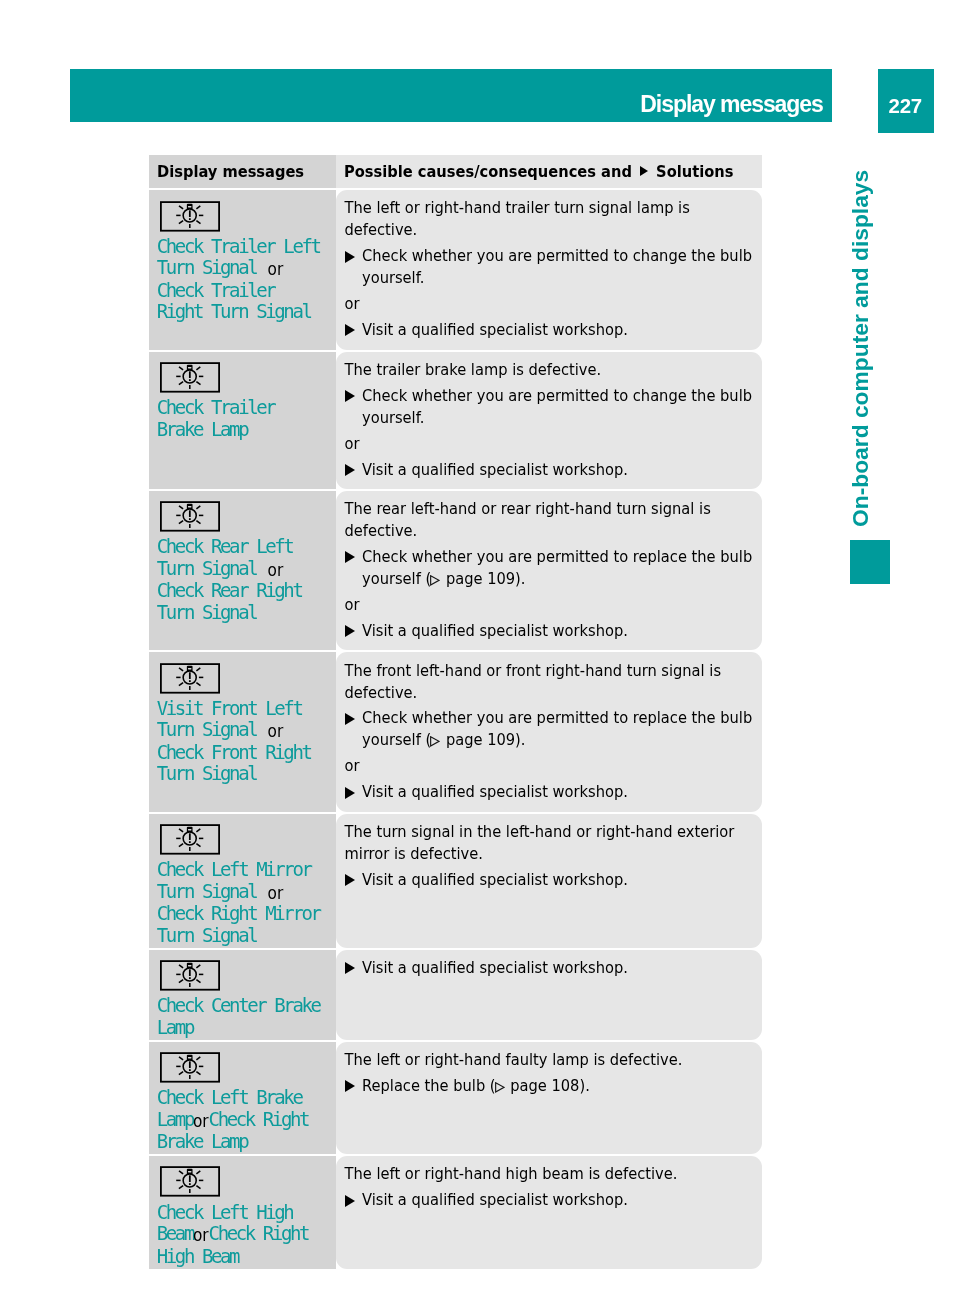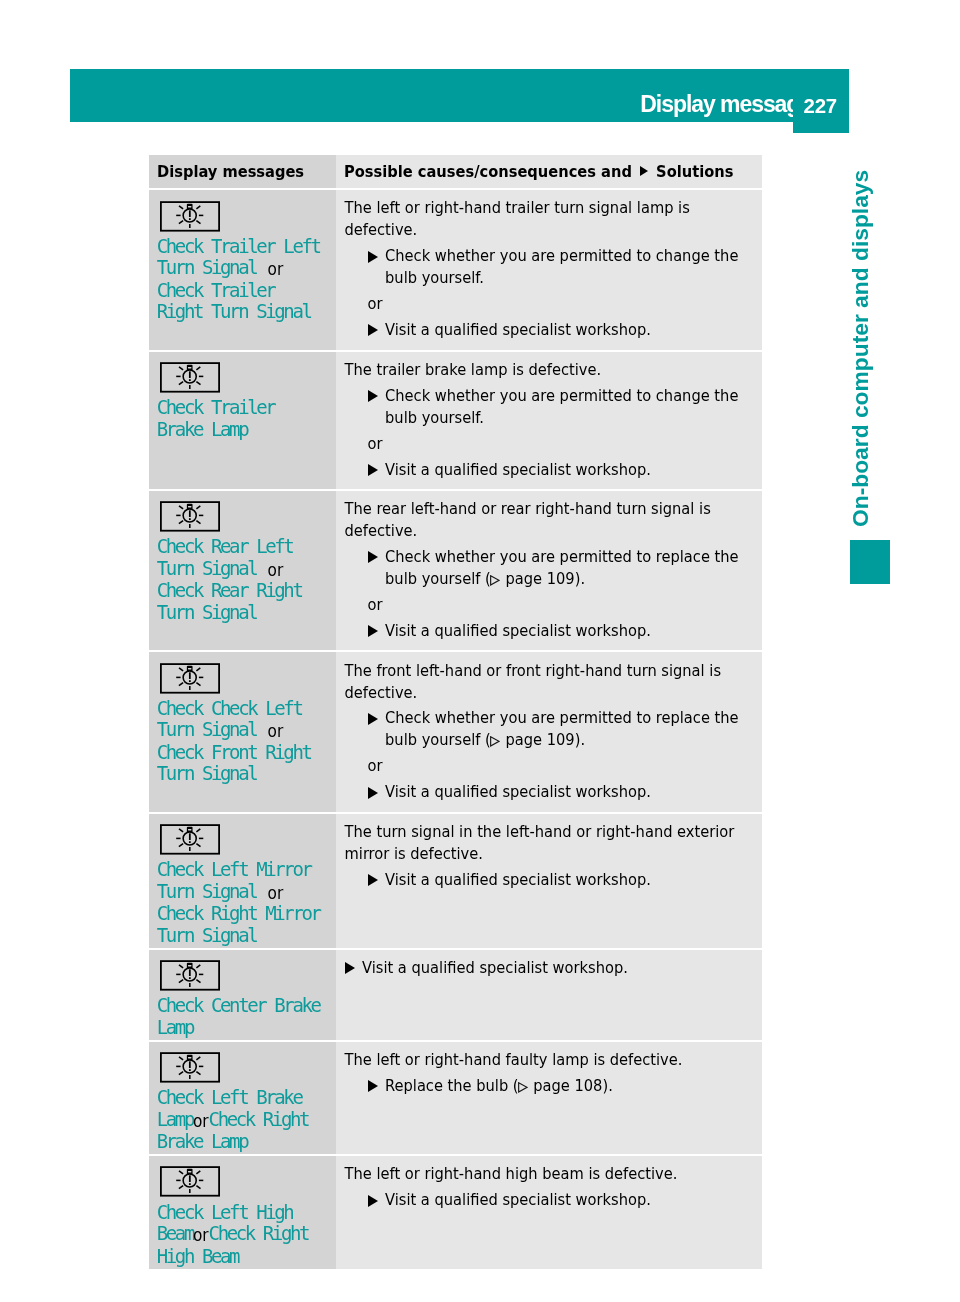--- a/index.html
+++ b/index.html
@@ -6,21 +6,21 @@
   html,body{margin:0;padding:0;}
   body{width:960px;height:1302px;background:#ffffff;font-family:"Liberation Sans",sans-serif;
        -webkit-font-smoothing:antialiased;overflow:hidden;position:relative;}
   .page{position:absolute;left:0;top:0;width:960px;height:1302px;}
 
   
   .banner{position:absolute;left:70px;top:69px;width:820.5px;height:53px;}
   .banner-main{position:absolute;left:0;top:0;width:762px;height:53px;background:#009b9b;}
   .banner-title{position:absolute;right:9.2px;top:23.5px;color:#ffffff;font-size:23px;
                 font-weight:bold;letter-spacing:-1.06px;line-height:23px;}
-  .banner-page{position:absolute;left:723px;top:0;width:55.8px;height:64px;background:#009b9b;}
+  .banner-page{position:absolute;left:808px;top:0;width:55.8px;height:64px;background:#009b9b;}
   .banner-page span{position:absolute;left:10.4px;top:28.3px;color:#ffffff;font-size:20.4px;
                 font-weight:bold;letter-spacing:-0.1px;line-height:19.6px;}
 
   
   .sidetab{position:absolute;left:846px;top:167px;width:28px;height:360px;}
   .sidetab-text{position:absolute;left:0;top:0;width:360px;height:28px;white-space:nowrap;
      transform:rotate(-90deg) translate(-360px,0);transform-origin:left top;
      color:#009b9b;font-size:22.8px;font-weight:bold;letter-spacing:0px;line-height:28px;}
   .sidetab-square{position:absolute;left:850px;top:540px;width:40px;height:44px;background:#009b9b;}
 
@@ -42,22 +42,22 @@
   .msg-text{margin-top:4.2px;line-height:21.5px;width:167px;
             font-family:"DejaVu Sans Mono",monospace;font-size:19px;letter-spacing:-2.4px;}
   .code{font-family:"DejaVu Sans Mono",monospace;font-size:19px;color:#0d9b9b;
         letter-spacing:-2.4px;margin-top:36px;}
   .plainor{font-family:"DejaVu Sans",sans-serif;font-stretch:condensed;font-size:17px;
         color:#000;letter-spacing:0px;position:relative;top:1px;margin:0 2.3px 0 2.3px;}
   .tight{margin:0;}
 
   .sol-cell{padding:7.3px 0 8.4px 8.55px;color:#000;
             font-family:"DejaVu Sans",sans-serif;font-stretch:condensed;
-            font-size:16.3px;line-height:22px;letter-spacing:0px;}
-  .sol-cell > div + div{margin-top:3.9px;margin-left:23px;}
+            font-size:16.3px;line-height:22px;letter-spacing:0px;border-radius:11px;}
+  .sol-cell > div + div{margin-top:3.9px;}
   .cause{}
   .sol{position:relative;padding-left:17.5px;}
   .orline{}
   .tri{display:inline-block;width:0;height:0;position:absolute;left:0;top:5.3px;
     border-left:10.2px solid #000;border-top:6px solid transparent;border-bottom:6px solid transparent;}
   .tri-hollow{display:inline-block;width:10px;height:11px;position:relative;top:2px;left:-1px;}
   .tri-hollow svg{display:block;}
   .ref{white-space:nowrap;}
   .sol .soltext{}
 
@@ -191,21 +191,21 @@
   <path d="M40.3 4.8 L36.4 7.8"></path>
   <path d="M16.2 14.4 L20.6 14.4"></path>
   <path d="M43.3 14.4 L38.9 14.4"></path>
   <path d="M18.9 22.7 L23.1 19.7"></path>
   <path d="M40.5 22.7 L36.4 19.7"></path>
   <path d="M29.8 23.0 L29.8 27.1"></path>
 </g>
 <rect x="28.95" y="9.3" width="1.75" height="6.7" fill="#000"></rect>
 <rect x="28.95" y="17.2" width="1.75" height="1.85" fill="#000"></rect>
 </svg></div>
-            <div class="msg-text"><span class="code">Check Check Left Turn Signal</span> <span class="plainor">or</span> <span class="code">Check Front Right Turn Signal</span></div>
+            <div class="msg-text"><span class="code">Visit Front Left Turn Signal</span> <span class="plainor">or</span> <span class="code">Check Front Right Turn Signal</span></div>
           </div>
           <div class="c2 sol-cell">
             <div class="cause">The front left-hand or front right-hand turn signal is defective.</div>
             <div class="sol"><span class="tri"></span><span class="soltext">Check whether you are permitted to replace the bulb yourself</span><span class="ref"> (<span class="tri-hollow"><svg width="10" height="11" viewBox="0 0 10 11">
                     <path d="M0.65 0.65 L9.0 5.3 L0.65 9.95 Z" fill="none" stroke="#171717" stroke-width="1.15" stroke-linejoin="miter"></path>
                   </svg></span><span> page 109</span>).</span></div>
             <div class="orline">or</div>
             <div class="sol"><span class="tri"></span><span class="soltext">Visit a qualified specialist workshop.</span></div>
           </div>
         </div>

